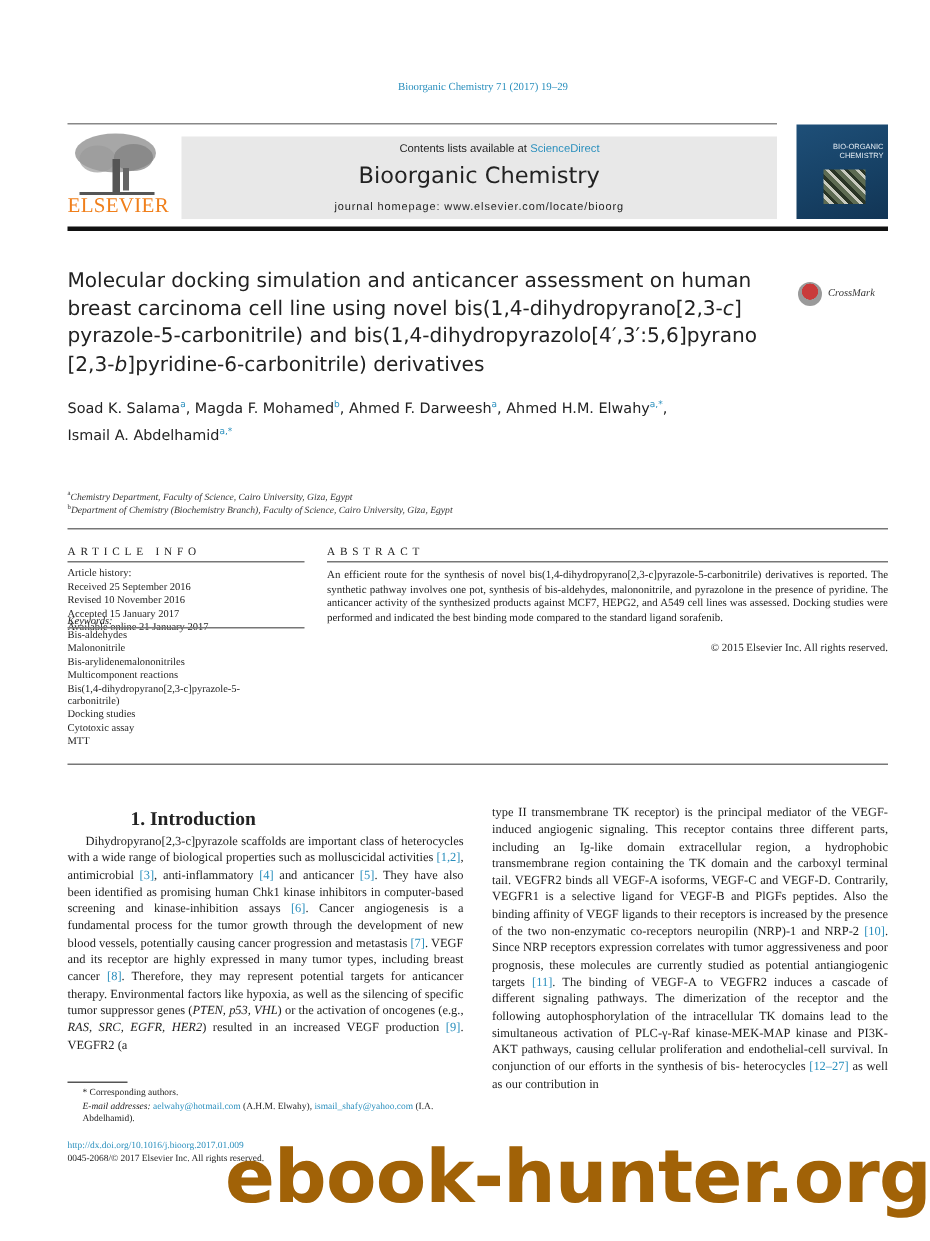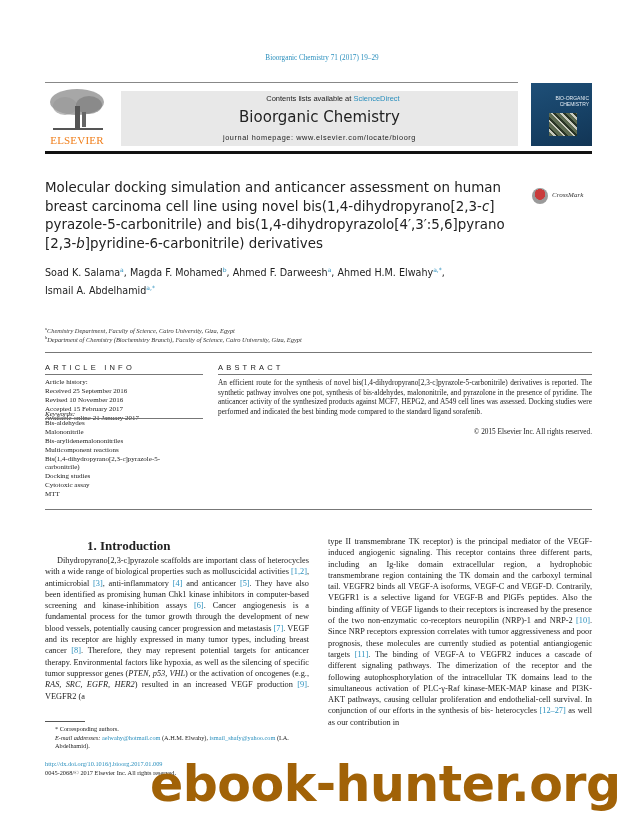--- a/index.html
+++ b/index.html
@@ -8,21 +8,21 @@
 
   .abs { position: absolute; }
   a, .link { color: #2a8fbd; text-decoration: none; }
 
   
   .running-head { top: 54px; left: 0; width: 620px; text-align: center; font-size: 7.2px; color: #2a8fbd; padding-left: 24px; }
 
   
   .top-rule { top: 82px; left: 45px; width: 473px; height: 1px; background: #888; }
   .elsevier-logo { top: 86px; left: 45px; width: 64px; height: 60px; }
-  .elsevier-word { position: absolute; bottom: 0; left: 0; width: 64px; text-align: center; font-size: 11px; color: #f07f1b; letter-spacing: 0.2px; }
+  .elsevier-word { position: absolute; bottom: 0; left: 0; width: 64px; text-align: center; font-size: 14px; color: #f07f1b; letter-spacing: 0.2px; }
   .tree { position: absolute; top: 2px; left: 4px; width: 56px; height: 44px; }
   .masthead-box { top: 91px; left: 121px; width: 397px; height: 55px; background: #e8e8e8; }
   .contents-line { position: absolute; top: 3px; left: 0; width: 100%; text-align: center; font-family: "Liberation Sans", sans-serif; font-size: 7.5px; color: #222; padding-left: 27px; }
   .journal-title { position: absolute; top: 17px; left: 0; width: 100%; text-align: center; font-family: "DejaVu Sans", sans-serif; font-size: 15px; color: #222; }
   .homepage-line { position: absolute; top: 42px; left: 0; width: 100%; text-align: center; font-family: "Liberation Sans", sans-serif; font-size: 7.3px; color: #222; letter-spacing: 0.6px; }
   .cover { top: 83px; left: 531px; width: 61px; height: 63px; background: linear-gradient(160deg, #1e4f78 0%, #164064 60%, #123555 100%); }
   .cover-title { position: absolute; top: 13px; left: 3px; width: 55px; text-align: right; font-family: "Liberation Sans", sans-serif; font-size: 5px; line-height: 5.5px; color: #e6eef5; }
   .cover-img { position: absolute; top: 30px; left: 18px; width: 28px; height: 23px; background: repeating-linear-gradient(45deg, #5d6b52 0 3px, #c9cbbf 3px 5px, #2a3526 5px 7px); }
   .thick-rule { top: 151px; left: 45px; width: 547px; height: 3px; background: #111; }
 
@@ -34,21 +34,21 @@
 
   .authors { top: 262px; left: 45px; width: 480px; font-family: "DejaVu Sans", sans-serif; font-size: 9.6px; line-height: 15px; color: #222; }
   .authors sup { color: #2a8fbd; font-size: 6px; }
   .affil { left: 45px; font-style: italic; font-size: 6.4px; color: #333; }
   .affil sup { font-size: 4.5px; font-style: normal; }
   .affil-a { top: 326px; }
   .affil-b { top: 335px; }
   .mid-rule { top: 352px; left: 45px; width: 547px; height: 1px; background: #777; }
 
   
-  .spaced-head { font-family: Liberation Sans, sans-serif; font-size: 7.5px; letter-spacing: 3.2px; color: #222; }
+  .spaced-head { font-family: Liberation Serif, serif; font-size: 7.5px; letter-spacing: 3.2px; color: #222; }
   .ai-head { top: 363px; left: 45px; }
   .ab-head { top: 363px; left: 218px; }
   .ai-rule { top: 374px; left: 45px; width: 158px; height: 1px; background: #777; }
   .ab-rule { top: 374px; left: 218px; width: 374px; height: 1px; background: #777; }
 
   .article-info { top: 378px; left: 45px; width: 160px; font-size: 7px; line-height: 8.9px; color: #222; }
   .article-info .it { }
   .kw-rule { top: 418px; left: 45px; width: 158px; height: 1px; background: #777; }
   .keywords { top: 410px; left: 45px; width: 160px; font-size: 7px; line-height: 8.9px; color: #222; }
 
@@ -124,21 +124,21 @@
 <div class="abs affil affil-b"><sup>b</sup><span>Department of Chemistry (Biochemistry Branch), Faculty of Science, Cairo University, Giza, Egypt</span></div>
 
 <div class="abs mid-rule"></div>
 
 <div class="abs spaced-head ai-head">ARTICLE INFO</div>
 <div class="abs ai-rule"></div>
 <div class="abs article-info">
   <div class="it">Article history:</div>
   <div>Received 25 September 2016</div>
   <div>Revised 10 November 2016</div>
-  <div>Accepted 15 February 2017</div>
+  <div>Accepted 15 January 2017</div>
   <div>Available online 21 January 2017</div>
 </div>
 <div class="abs kw-rule"></div>
 <div class="abs keywords">
   <div class="it" style="font-style:italic">Keywords:</div>
   <div>Bis-aldehydes</div>
   <div>Malononitrile</div>
   <div>Bis-arylidenemalononitriles</div>
   <div>Multicomponent reactions</div>
   <div>Bis(1,4-dihydropyrano[2,3-c]pyrazole-5-</div>

